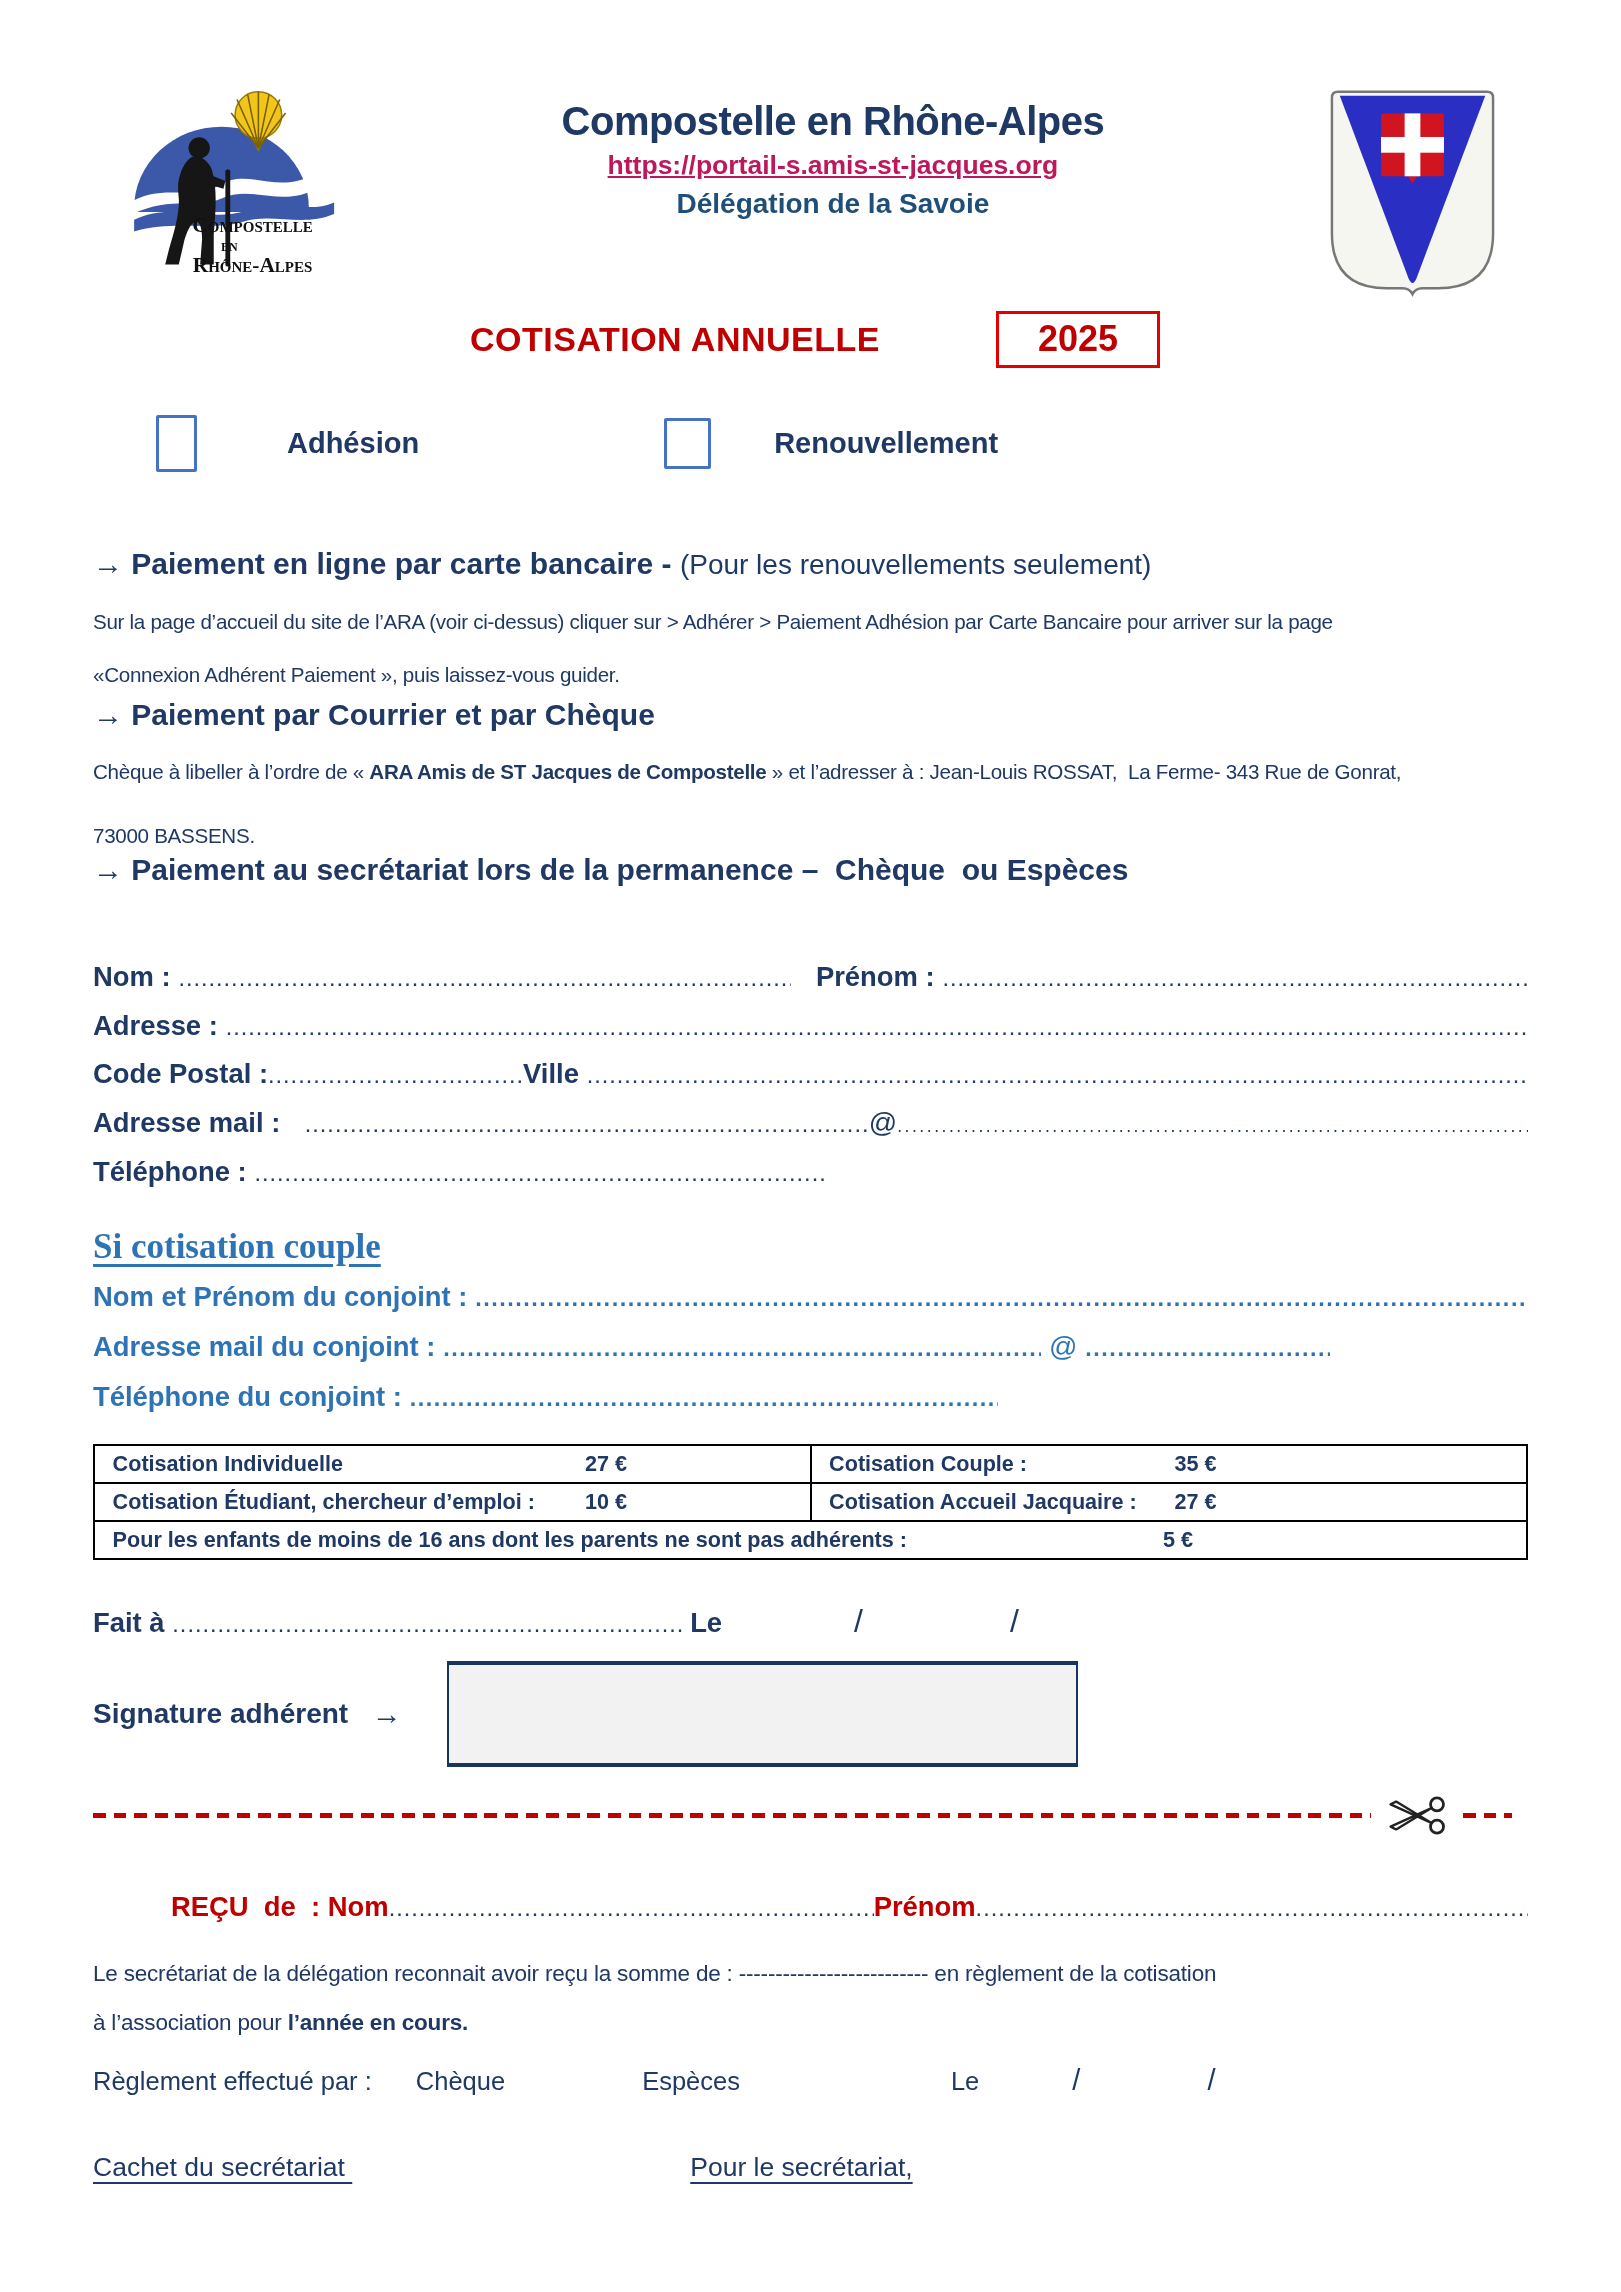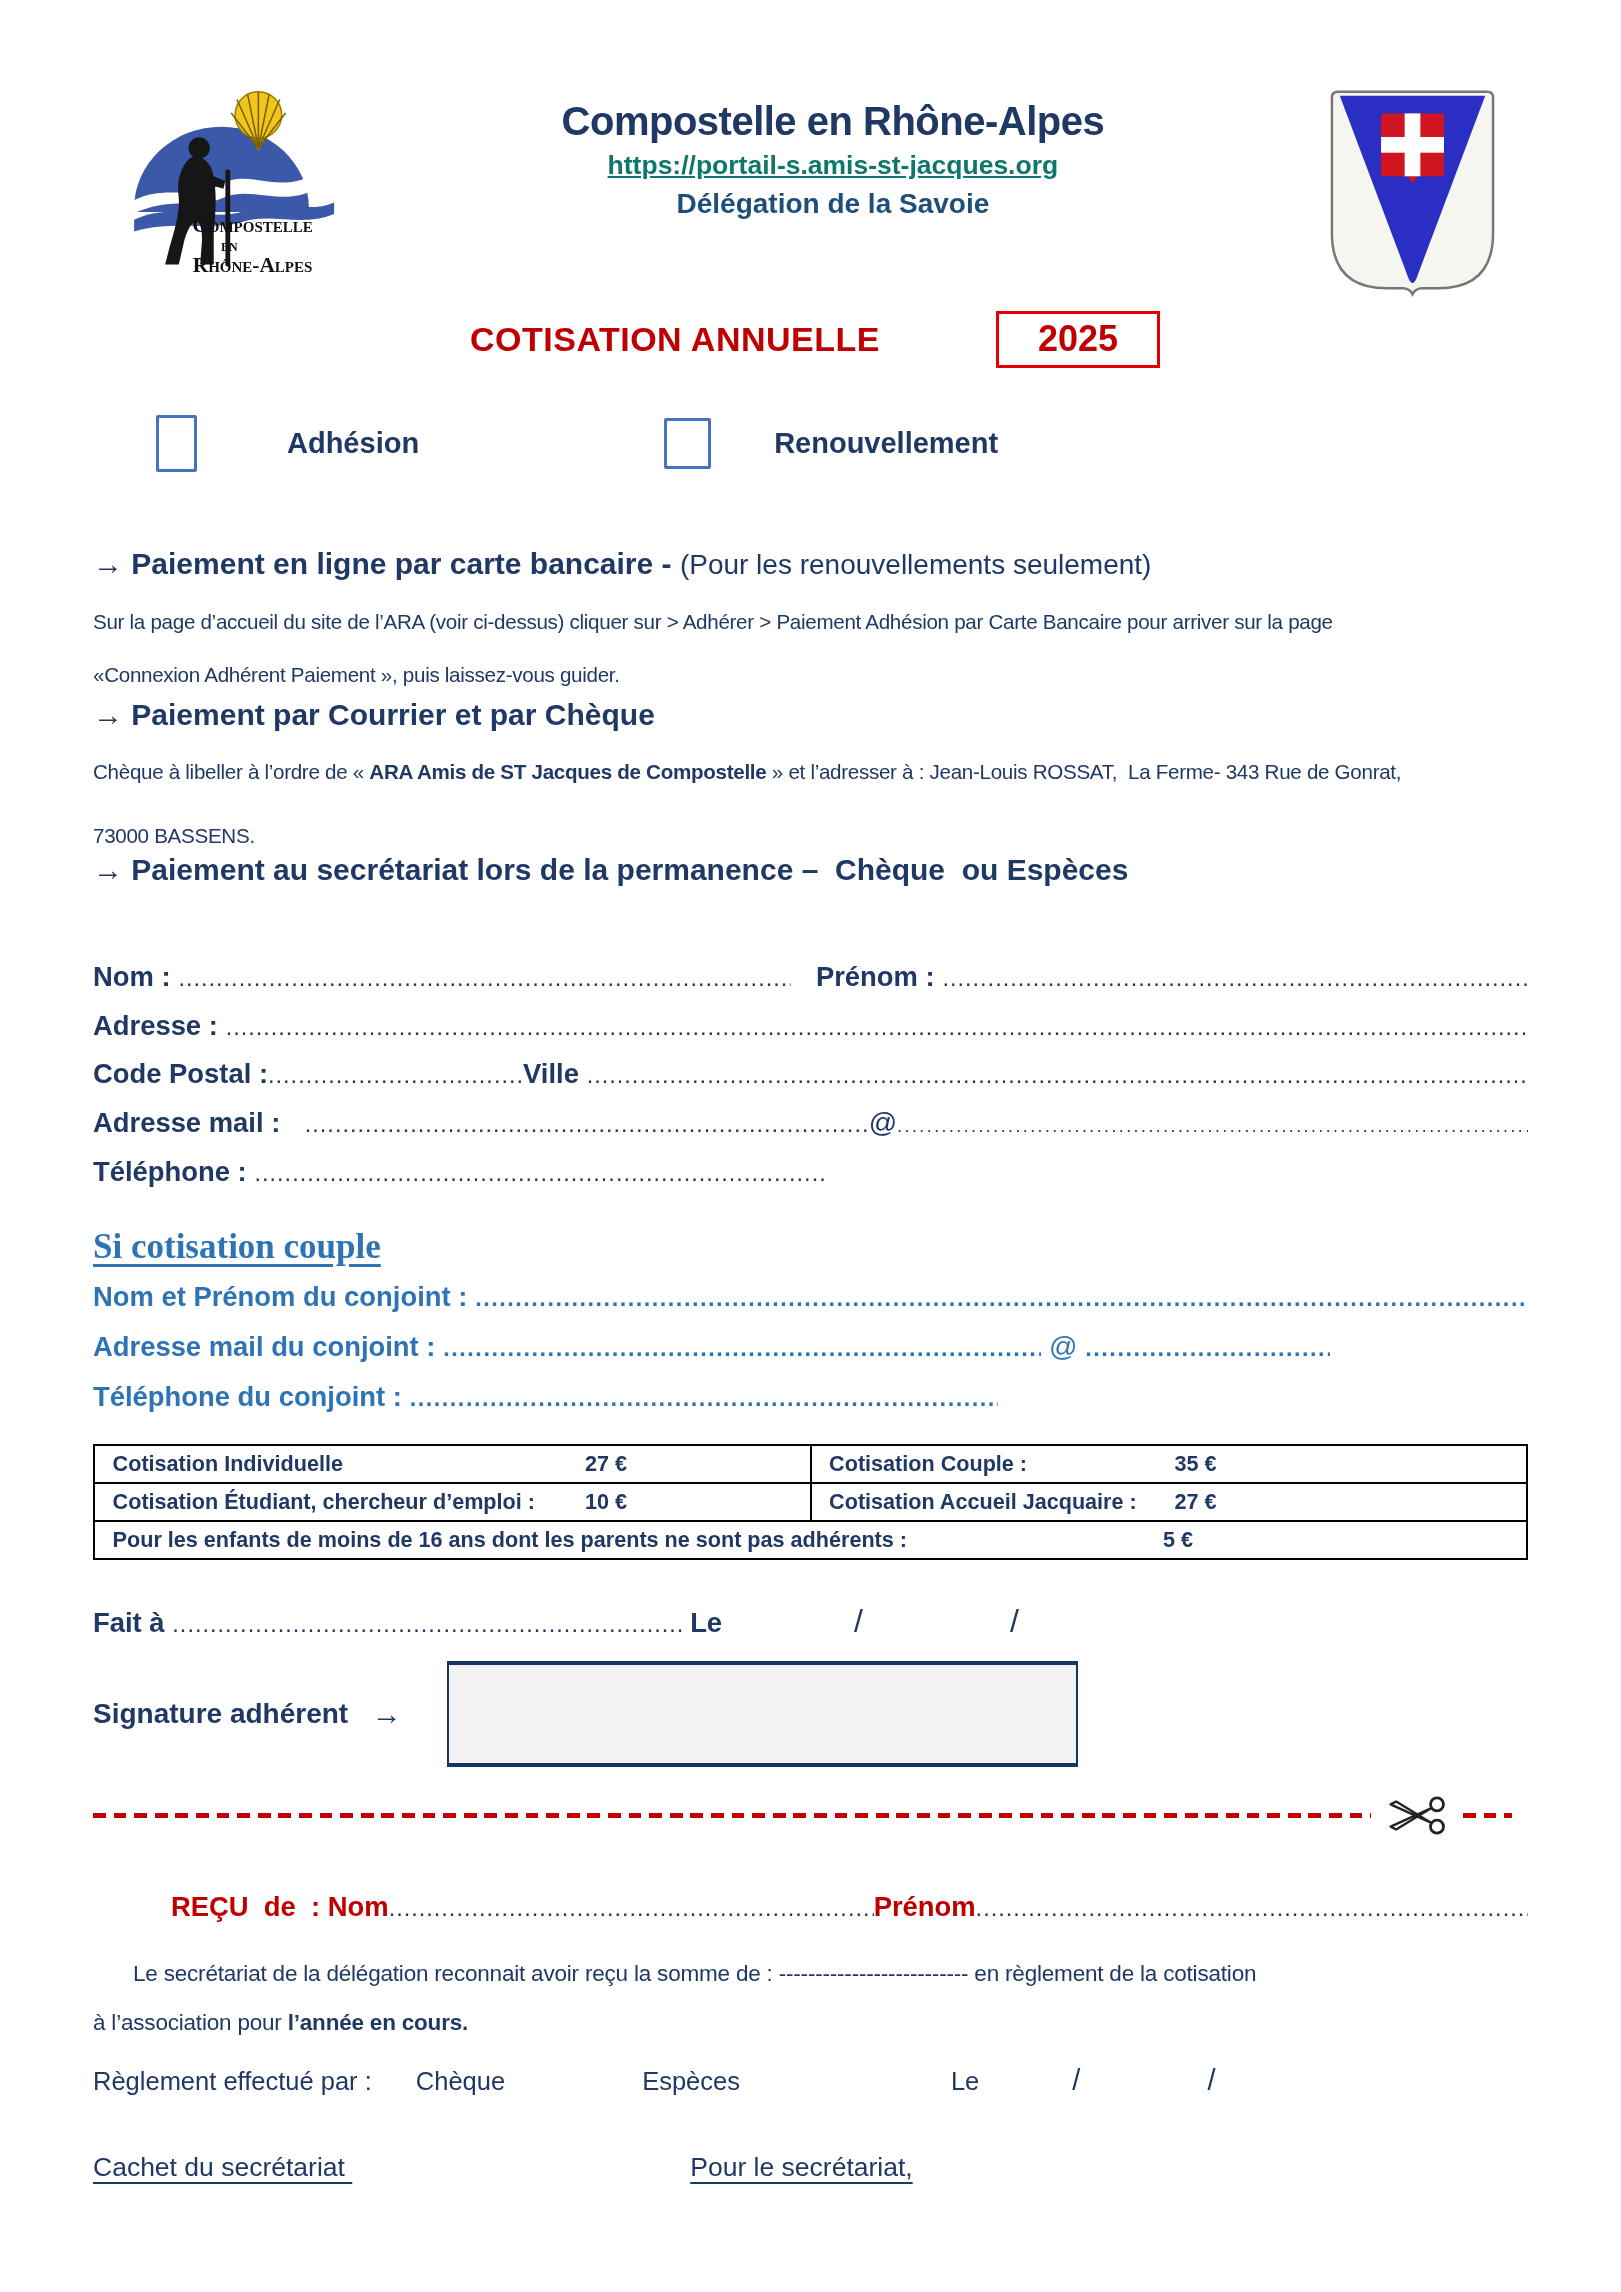--- a/index.html
+++ b/index.html
@@ -8,21 +8,21 @@
     font-family:"Liberation Sans",sans-serif;color:#1f3864;position:relative;overflow:hidden;
   }
   .page{padding:83px 93px 0 93px;}
 
   
   .header{display:flex;align-items:flex-start;}
   .logo{width:233px;height:198px;flex:none;margin-left:11.8px;}
   .logo-txt{font-family:"Liberation Serif",serif;font-variant:small-caps;font-weight:600;fill:#111;}
   .titles{flex:1;text-align:center;padding-top:15.7px;}
   .title{font-size:40px;font-weight:700;color:#1f3864;letter-spacing:-0.5px;}
-  .url{display:inline-block;margin-top:5.9px;font-size:26.5px;font-weight:600;color:#0f766e;text-decoration:underline;cursor:pointer;}
+  .url{display:inline-block;margin-top:5.9px;font-size:26.5px;font-weight:600;color:#be185d;text-decoration:underline;cursor:pointer;}
   .subtitle{margin-top:7.8px;font-size:28px;font-weight:700;color:#1f4e79;}
   .crest{width:169px;height:210px;flex:none;margin-right:31px;margin-top:3.9px;}
 
   
   .banner{display:flex;align-items:center;margin-top:13.7px;}
   .banner-title{margin-left:377px;font-size:34px;font-weight:700;color:#c00000;letter-spacing:0.5px;white-space:pre;}
   .year-box{margin-left:116px;border:3.9px solid #e30000;color:#c00000;font-size:36px;font-weight:700;padding:4.9px 39px;}
 
   
   .choices{display:flex;align-items:center;margin-top:45px;height:61px;}
@@ -81,21 +81,21 @@
   .cutline{display:flex;align-items:center;margin-top:5.9px;height:61px;}
   .dash{height:4.9px;background:repeating-linear-gradient(90deg,#c00000 0 12.7px,transparent 12.7px 20.6px);}
   .dash.long{flex:1;}
   .dash.short{width:49px;margin-right:15.7px;}
   .scissors{flex:none;margin:0 13.7px;}
 
   
   .recu{display:flex;align-items:baseline;margin-top:45px;padding-left:78px;font-size:27.4px;white-space:pre;}
   .red{color:#c00000;font-weight:700;flex:none;white-space:pre;}
   .rbody{font-size:22.5px;letter-spacing:-0.2px;white-space:pre;line-height:29px;}
-  .r1{margin-top:36px;margin-left:40px;} .r2{margin-top:19.6px;}
+  .r1{margin-top:36px;} .r2{margin-top:19.6px;}
   .regl{display:flex;align-items:baseline;margin-top:27.4px;font-size:25.5px;white-space:nowrap;}
   .regl .slash{font-size:29px;}
   .g45{margin-left:44px;} .g140{margin-left:137px;} .g215{margin-left:211px;} .g95{margin-left:93px;} .g130{margin-left:127px;}
   .footerline{display:flex;margin-top:55px;font-size:26.5px;}
   .uline{text-decoration:underline;text-underline-offset:5.9px;white-space:pre;}
   .fright{margin-left:338px;}
 </style>
 </head>
 <body>
 

